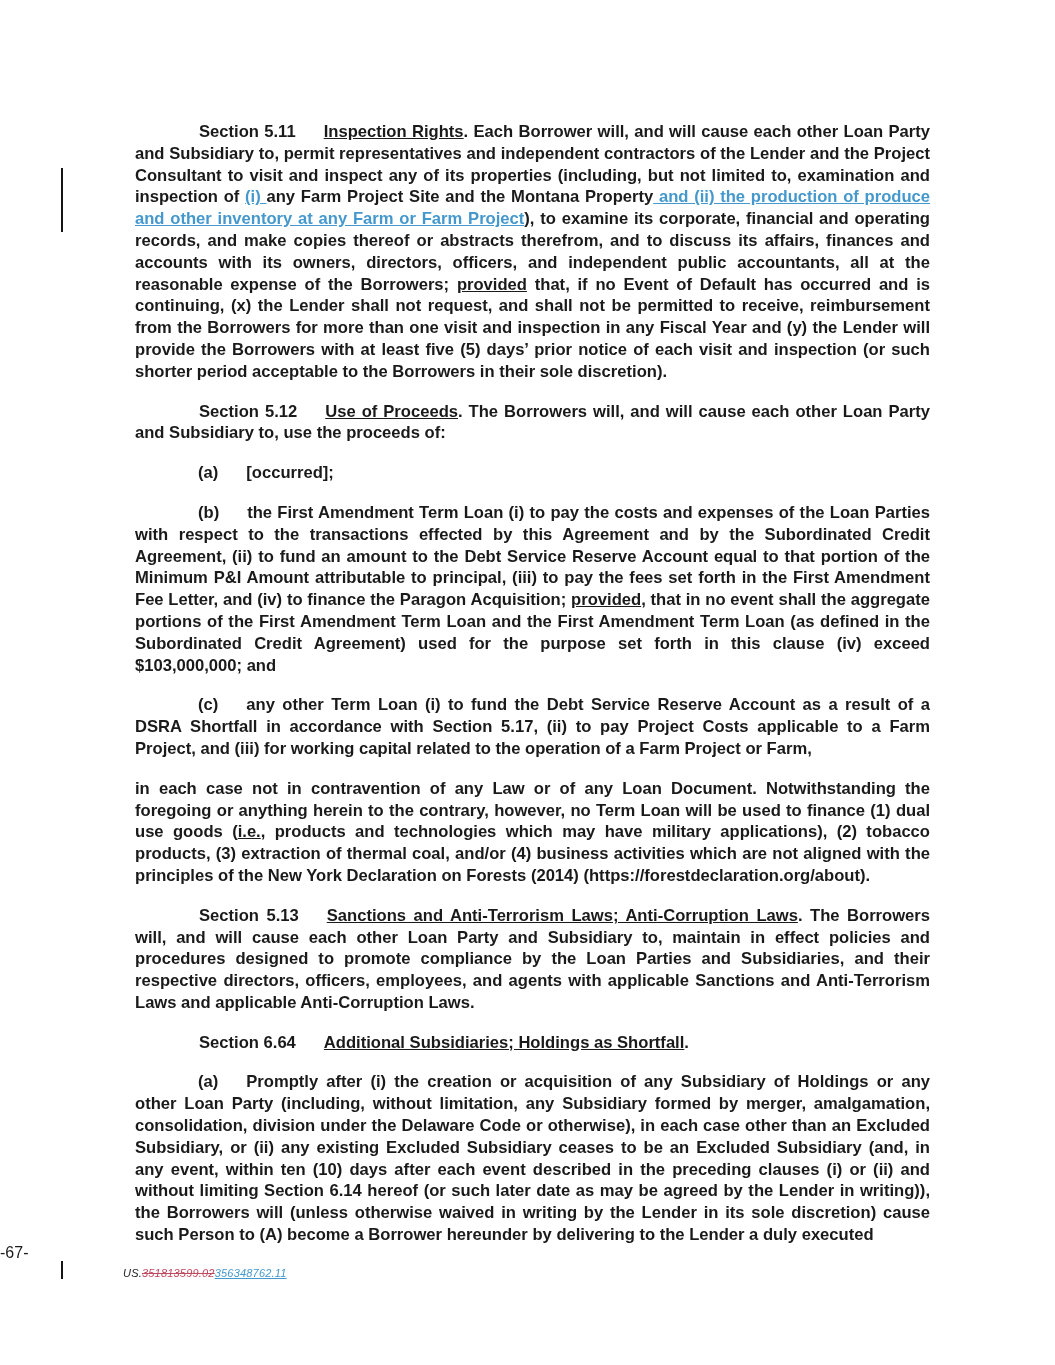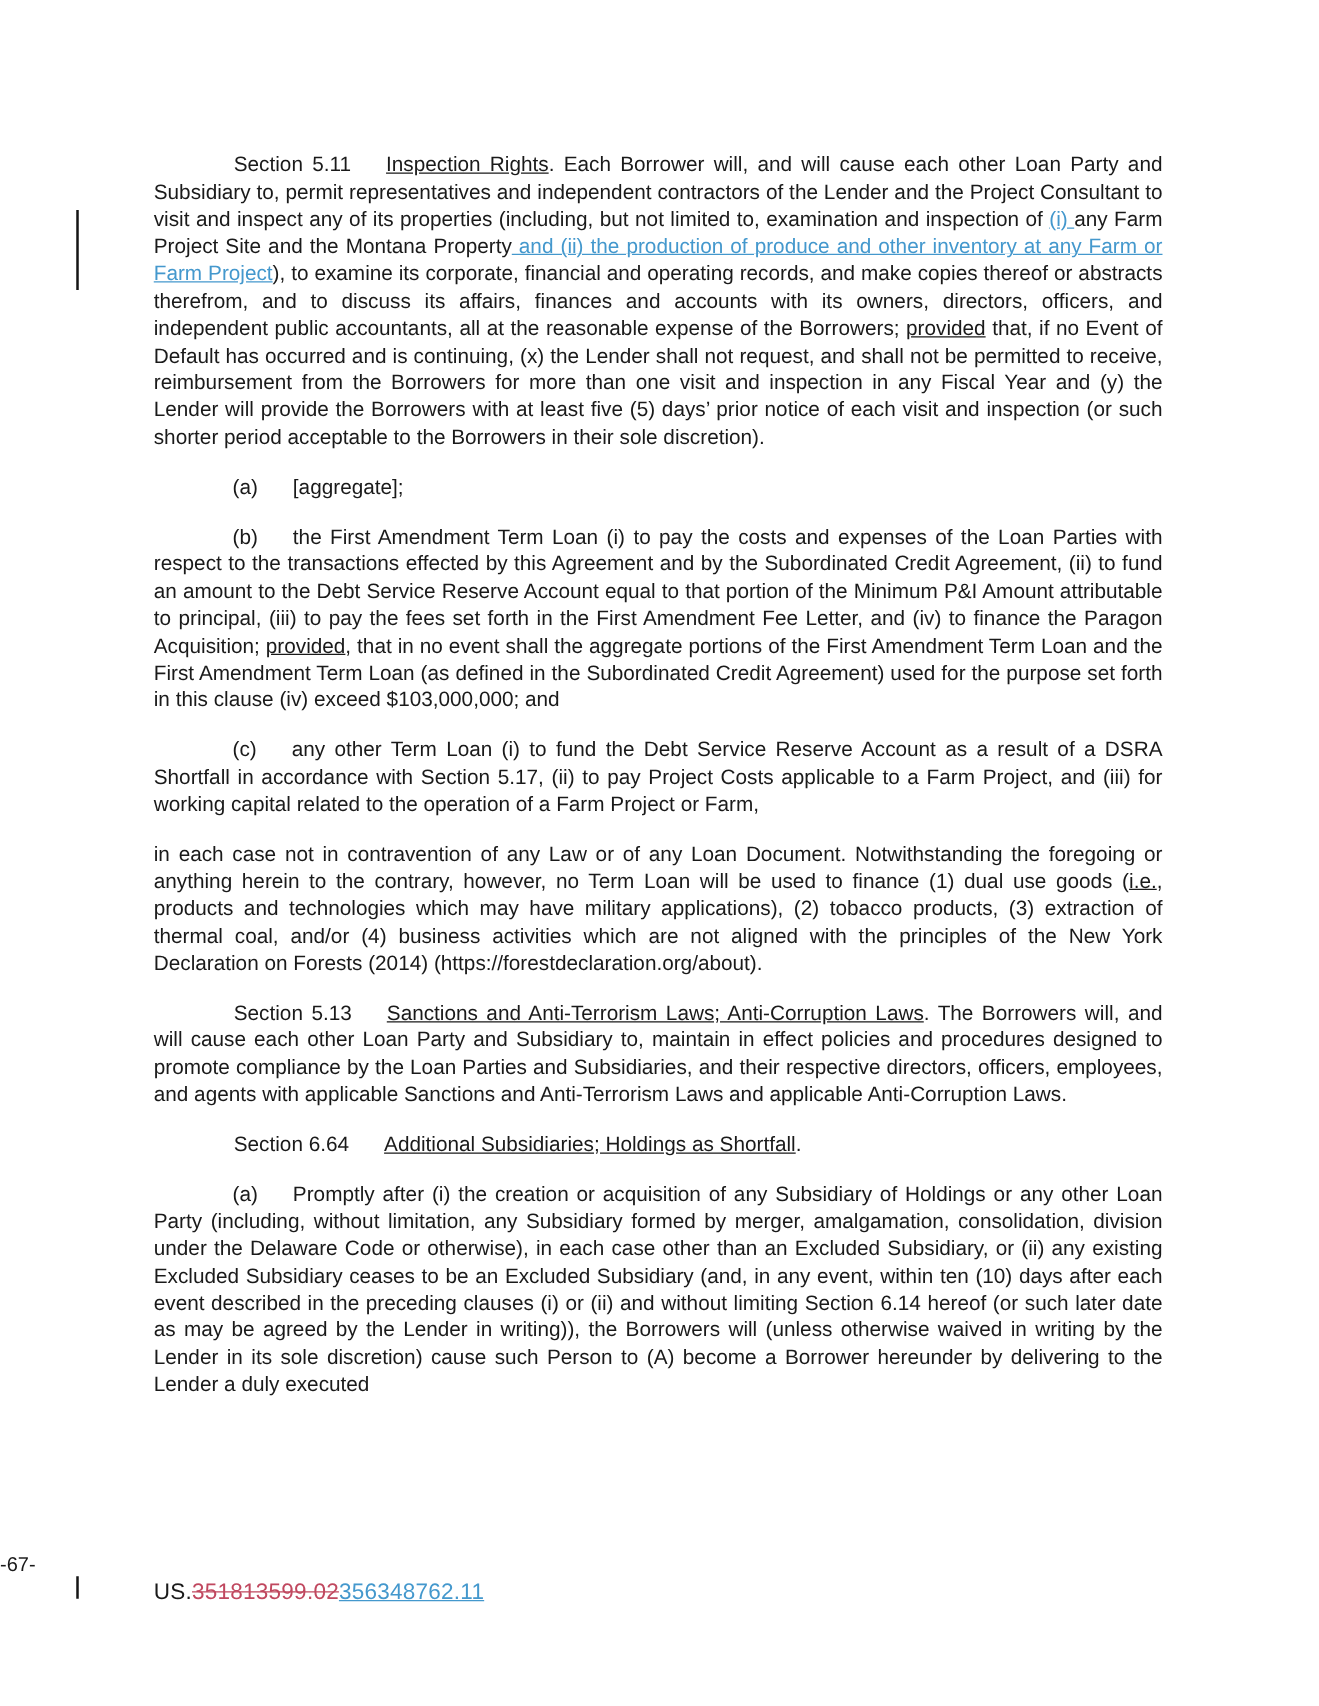--- a/index.html
+++ b/index.html
@@ -18,21 +18,21 @@
     color: #1a1a1a;
     overflow: hidden;
   }
   .content {
     position: absolute;
     left: 123px;
     top: 121px;
     width: 807px;
     text-align: justify;
   }
-  .content p { margin: 0 0 18px 0; }
+  .content p { margin: 0 0 18px 12px; font-weight: bold; }
   .p-section { text-indent: 64px; }
   .p-list { margin-left: 64px; text-indent: 63px; }
   .p-flush { text-indent: 0; }
   .tab { display: inline-block; width: 28px; }
   .seg-plain { }
   .seg-u { text-decoration: underline; }
   .seg-ins { color: var(--ins-blue, #4498cd); text-decoration: underline; }
   .seg-del { color: var(--del-red, #c0485f); text-decoration: line-through; }
   .change-bar {
     position: absolute;
@@ -47,35 +47,37 @@
     top: 1242px;
     left: 0;
     width: 100%;
     text-align: left;
     font-size: 16px;
   }
   .footer-id {
     position: absolute;
     top: 1263px;
     left: 123px;
-    font-size: 18px;
+    font-size: 11px;
     letter-spacing: 0.2px;
+    font-style: italic;
   }
 </style>
 </head>
 <body>
 
 <div class="page">
 
   <div class="change-bar" id="change-bar-1"></div>
   <div class="change-bar" id="change-bar-2"></div>
 
   <div class="content">
     <p class="p-section"><span class="seg-plain">Section 5.11</span><span class="tab"></span><span class="seg-u">Inspection Rights</span><span class="seg-plain">.  Each Borrower will, and will cause each other Loan Party and Subsidiary to, permit representatives and independent contractors of the Lender and the Project Consultant to visit and inspect any of its properties (including, but not limited to, examination and inspection of </span><span class="seg-ins">(i) </span><span class="seg-plain">any Farm Project Site and the Montana Property</span><span class="seg-ins"> and (ii) the production of produce and other inventory at any Farm or Farm Project</span><span class="seg-plain">), to examine its corporate, financial and operating records, and make copies thereof or abstracts therefrom, and to discuss its affairs, finances and accounts with its owners, directors, officers, and independent public accountants, all at the reasonable expense of the Borrowers; </span><span class="seg-u">provided</span><span class="seg-plain"> that, if no Event of Default has occurred and is continuing, (x) the Lender shall not request, and shall not be permitted to receive, reimbursement from the Borrowers for more than one visit and inspection in any Fiscal Year and (y) the Lender will provide the Borrowers with at least five (5) days’ prior notice of each visit and inspection (or such shorter period acceptable to the Borrowers in their sole discretion).</span></p>
-    <p class="p-list"><span class="seg-plain">(a)</span><span class="tab"></span><span class="seg-plain">[aggregate];</span></p>
+    <p class="p-section"><span class="seg-plain">Section 5.12</span><span class="tab"></span><span class="seg-u">Use of Proceeds</span><span class="seg-plain">.  The Borrowers will, and will cause each other Loan Party and Subsidiary to, use the proceeds of:</span></p>
+    <p class="p-list"><span class="seg-plain">(a)</span><span class="tab"></span><span class="seg-plain">[occurred];</span></p>
     <p class="p-list"><span class="seg-plain">(b)</span><span class="tab"></span><span class="seg-plain">the First Amendment Term Loan (i) to pay the costs and expenses of the Loan Parties with respect to the transactions effected by this Agreement and by the Subordinated Credit Agreement, (ii) to fund an amount to the Debt Service Reserve Account equal to that portion of the Minimum P&amp;I Amount attributable to principal, (iii) to pay the fees set forth in the First Amendment Fee Letter, and (iv) to finance the Paragon Acquisition; </span><span class="seg-u">provided</span><span class="seg-plain">, that in no event shall the aggregate portions of the First Amendment Term Loan and the First Amendment Term Loan (as defined in the Subordinated Credit Agreement) used for the purpose set forth in this clause (iv) exceed $103,000,000; and</span></p>
     <p class="p-list"><span class="seg-plain">(c)</span><span class="tab"></span><span class="seg-plain">any other Term Loan (i) to fund the Debt Service Reserve Account as a result of a DSRA Shortfall in accordance with Section 5.17, (ii) to pay Project Costs applicable to a Farm Project, and (iii) for working capital related to the operation of a Farm Project or Farm,</span></p>
     <p class="p-flush"><span class="seg-plain">in each case not in contravention of any Law or of any Loan Document.  Notwithstanding the foregoing or anything herein to the contrary, however, no Term Loan will be used to finance (1) dual use goods (</span><span class="seg-u">i.e.</span><span class="seg-plain">, products and technologies which may have military applications), (2) tobacco products, (3) extraction of thermal coal, and/or (4) business activities which are not aligned with the principles of the New York Declaration on Forests (2014) (https://forestdeclaration.org/about).</span></p>
     <p class="p-section"><span class="seg-plain">Section 5.13</span><span class="tab"></span><span class="seg-u">Sanctions and Anti-Terrorism Laws; Anti-Corruption Laws</span><span class="seg-plain">.  The Borrowers will, and will cause each other Loan Party and Subsidiary to, maintain in effect policies and procedures designed to promote compliance by the Loan Parties and Subsidiaries, and their respective directors, officers, employees, and agents with applicable Sanctions and Anti-Terrorism Laws and applicable Anti-Corruption Laws.</span></p>
     <p class="p-section"><span class="seg-plain">Section 6.64</span><span class="tab"></span><span class="seg-u">Additional Subsidiaries; Holdings as Shortfall</span><span class="seg-plain">.</span></p>
     <p class="p-list"><span class="seg-plain">(a)</span><span class="tab"></span><span class="seg-plain">Promptly after (i) the creation or acquisition of any Subsidiary of Holdings or any other Loan Party (including, without limitation, any Subsidiary formed by merger, amalgamation, consolidation, division under the Delaware Code or otherwise), in each case other than an Excluded Subsidiary, or (ii) any existing Excluded Subsidiary ceases to be an Excluded Subsidiary (and, in any event, within ten (10) days after each event described in the preceding clauses (i) or (ii) and without limiting Section 6.14 hereof (or such later date as may be agreed by the Lender in writing)), the Borrowers will (unless otherwise waived in writing by the Lender in its sole discretion) cause such Person to (A) become a Borrower hereunder by delivering to the Lender a duly executed</span></p>
   </div>
 
   <div class="footer-num">-67-</div>
 

